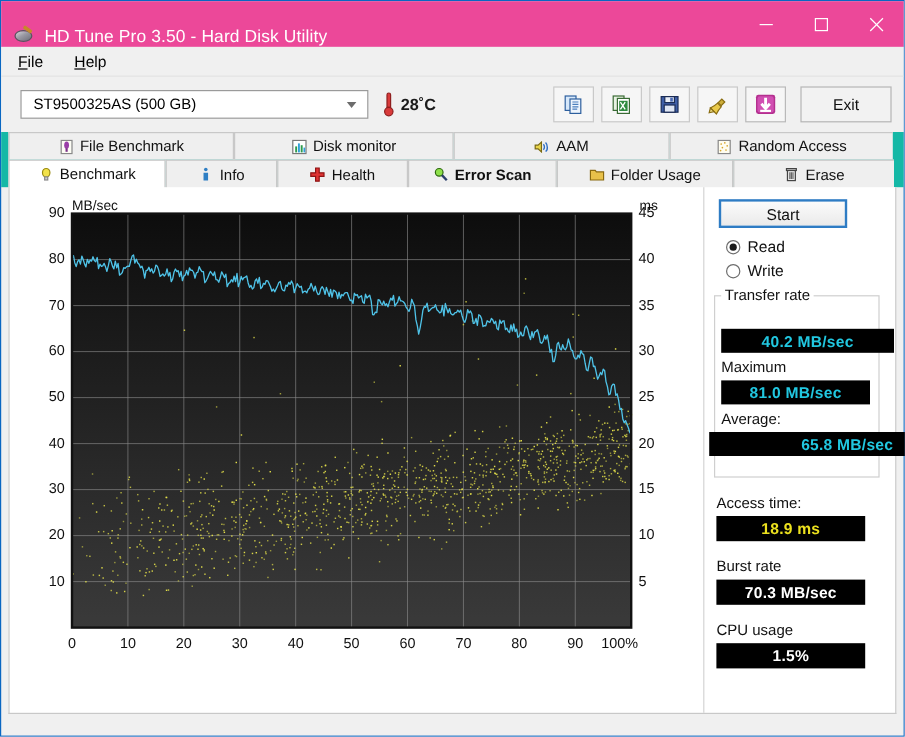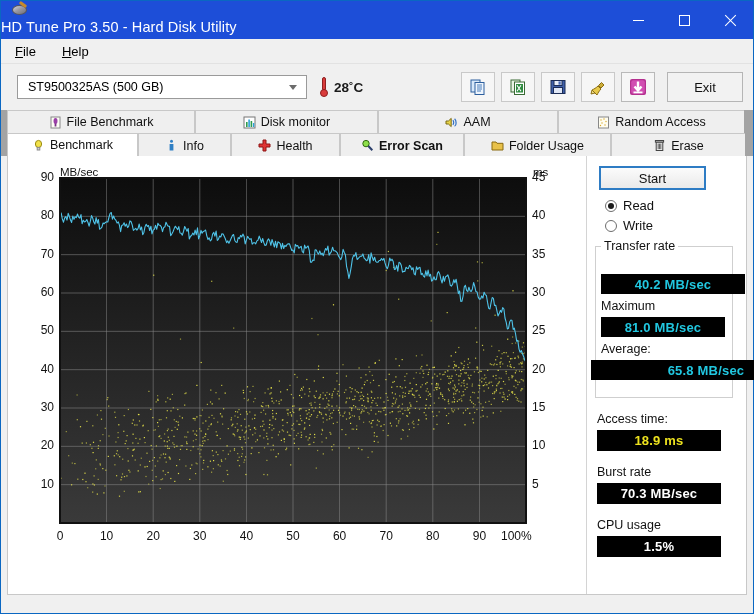--- a/index.html
+++ b/index.html
@@ -8,23 +8,22 @@
     font-family:"Liberation Sans", sans-serif;
     background:#f0f0f0;
     -webkit-font-smoothing:antialiased;
   }
   .window{
     position:relative;width:754px;height:614px;
     background:#f0f0f0;border:1px solid #0a67c2;box-sizing:border-box;
   }
   
   .titlebar{
-    height:38px;background:#1d4ed8;display:flex;align-items:flex-start;
+    height:38px;background:#ec4899;display:flex;align-items:flex-end;
     position:relative;
-    flex-direction:column;
   }
   .title-icon{
     width:18px;height:18px;margin-left:10px;margin-right:8px;
     position:relative;flex:none;
   }
   .title-icon .disc{
     position:absolute;left:1px;top:4px;width:15px;height:10px;border-radius:50%;
     background:linear-gradient(150deg,#d8d8dc 0%,#9a9aa4 45%,#6d6d77 100%);
     border:1px solid #55555f;box-sizing:border-box;
   }
@@ -95,21 +94,21 @@
     width:34px;height:30px;border:1px solid #c9c9c9;background:#f6f6f6;
     display:flex;align-items:center;justify-content:center;box-sizing:border-box;
   }
   .exitbtn{
     width:76px;height:30px;border:1px solid #b5b5b5;background:#f2f2f2;
     display:flex;align-items:center;justify-content:center;font-size:13px;color:#111;
     box-sizing:border-box;margin-left:6px;
   }
 
   
-  .tabstrip{padding:0 6px;background:#a3a3a3;}
+  .tabstrip{padding:0 6px;background:#14b8a6;}
   .tabrow{display:flex;height:23px;}
   .tab{
     display:flex;align-items:center;justify-content:center;gap:5px;
     font-size:12.5px;color:#111;background:#efefef;
     border:1px solid #c8c8c8;border-bottom:none;box-sizing:border-box;
     white-space:nowrap;padding:0 8px;position:relative;
   }
   .tabrow.row1 .tab{height:23px;}
   .tabrow.row2 .tab{height:24px;}
   .tab.active{background:#ffffff;border-bottom:1px solid #ffffff;font-weight:normal;}

